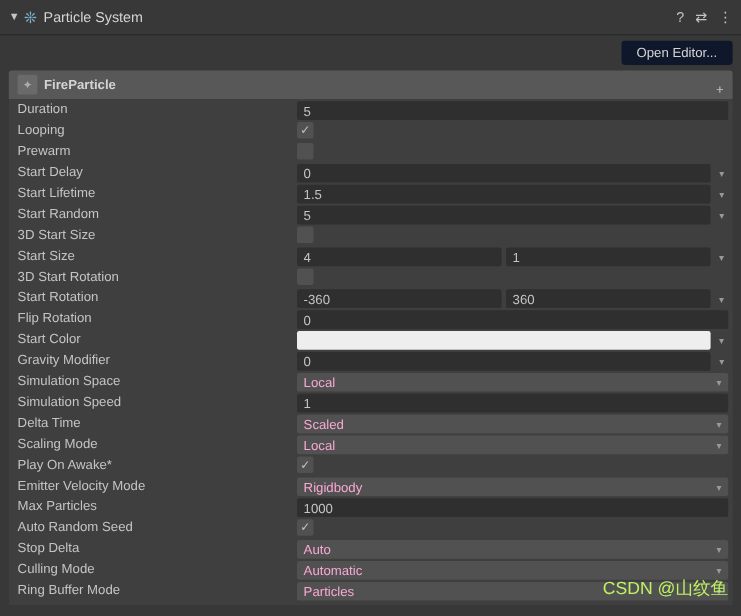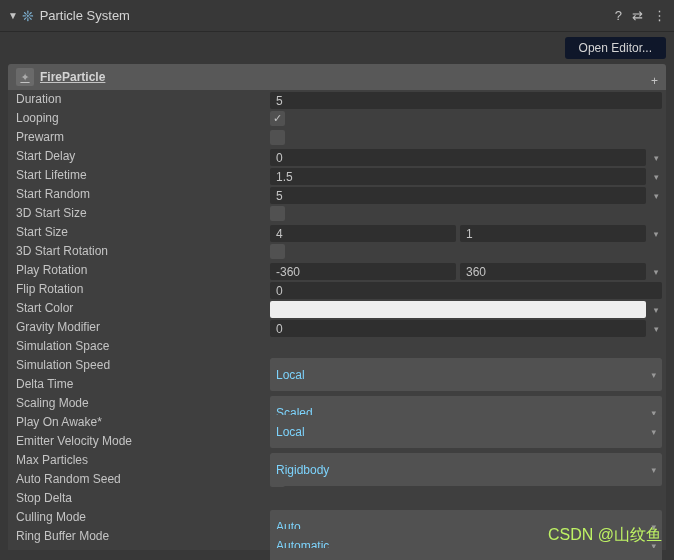--- a/index.html
+++ b/index.html
@@ -5,32 +5,32 @@
 * { box-sizing: border-box; margin: 0; padding: 0; font-family: Arial, sans-serif; }
 body { background: #383838; color: #c4c4c4; font-size: 12px; width: 674px; height: 560px; overflow: hidden; }
 .header { background: #383838; height: 32px; display: flex; align-items: center; padding: 0 8px; border-bottom: 1px solid #2a2a2a; }
 .header-title { color: #d4d4d4; font-size: 13px; margin-left: 6px; flex: 1; }
 .header-icons { display: flex; gap: 10px; align-items: center; }
 .header-icons span { color: #c4c4c4; cursor: pointer; font-size: 13px; }
 .collapse-arrow { color: #c4c4c4; cursor: pointer; font-size: 10px; }
 .particle-icon { color: #7fb3d5; font-size: 14px; margin-left: 4px; }
 .open-editor-row { display: flex; justify-content: flex-end; padding: 5px 8px 5px 0; }
 .open-editor-btn { background: #0f172a; color: #d4d4d4; border: none; padding: 4px 14px; border-radius: 3px; font-size: 12px; cursor: pointer; }
-.module-header { background: #585858; margin: 0 8px; padding: 4px 8px; display: flex; align-items: center; border-radius: 3px 3px 0 0; position: relative; text-decoration: underline; }
+.module-header { background: #585858; margin: 0 8px; padding: 4px 8px; display: flex; align-items: center; border-radius: 3px 3px 0 0; position: relative; }
 .module-name { color: #d4d4d4; font-weight: bold; font-size: 12px; margin-left: 6px; }
 .module-icon { width: 18px; height: 18px; background: #6a6a6a; border-radius: 2px; display: inline-flex; align-items: center; justify-content: center; }
 .module-icon::before { content: "✦"; color: #aaa; font-size: 11px; }
 .plus-icon { position: absolute; right: 8px; bottom: 2px; color: #c4c4c4; font-size: 12px; cursor: pointer; }
 .props { margin: 0 8px; background: #3f3f3f; padding: 2px 0; }
 .row { display: flex; align-items: flex-start; height: 19px; padding: 0 4px; }
 .label { width: 258px; color: #c4c4c4; padding-left: 4px; }
 .field-area { flex: 1; display: flex; gap: 4px; align-items: center; }
 .num-field { background: #2f2f2f; border: none; color: #c4c4c4; height: 17px; padding: 0 6px; font-size: 12px; border-radius: 2px; width: 100%; }
 .num-field-half { background: #2f2f2f; border: none; color: #c4c4c4; height: 17px; padding: 0 6px; font-size: 12px; border-radius: 2px; flex: 1; }
-.dropdown-field { background: #515151; border: none; color: #7dd3fc; height: 33px; padding: 0 6px; font-size: 12px; border-radius: 2px; flex: 1; display: flex; align-items: center; position: relative; cursor: pointer; margin-top: 19px; }
+.dropdown-field { background: #515151; border: none; color: #f9a8d4; height: 17px; padding: 0 6px; font-size: 12px; border-radius: 2px; flex: 1; display: flex; align-items: center; position: relative; cursor: pointer; }
 .dropdown-field::after { content: "▾"; position: absolute; right: 6px; font-size: 9px; color: #999; }
 .checkbox { width: 15px; height: 15px; background: #515151; border-radius: 2px; display: inline-flex; align-items: center; justify-content: center; cursor: pointer; }
 .checkbox.checked::before { content: "✓"; color: #c4c4c4; font-size: 11px; }
 .dd-arrow { width: 12px; color: #999; font-size: 9px; text-align: center; cursor: pointer; }
 .color-field { background: #eeeeee; height: 17px; flex: 1; border-radius: 2px; cursor: pointer; }
 .watermark { position: absolute; bottom: 14px; right: 12px; color: #bef264; font-size: 16px; pointer-events: none; }
 </style>
 </head>
 <body>
 
@@ -119,21 +119,21 @@
   </div>
 
   <div class="row">
     <div class="label">3D Start Rotation</div>
     <div class="field-area">
         <span class="checkbox"></span>
       </div>
   </div>
 
   <div class="row">
-    <div class="label">Play Rotation</div>
+    <div class="label">Start Rotation</div>
     <div class="field-area">
       <input class="num-field-half" value="-360" style="">
       <input class="num-field-half" value="360" style="">
       <span class="dd-arrow">▾</span>
     </div>
   </div>
 
   <div class="row">
     <div class="label">Flip Rotation</div>
     <div class="field-area">

